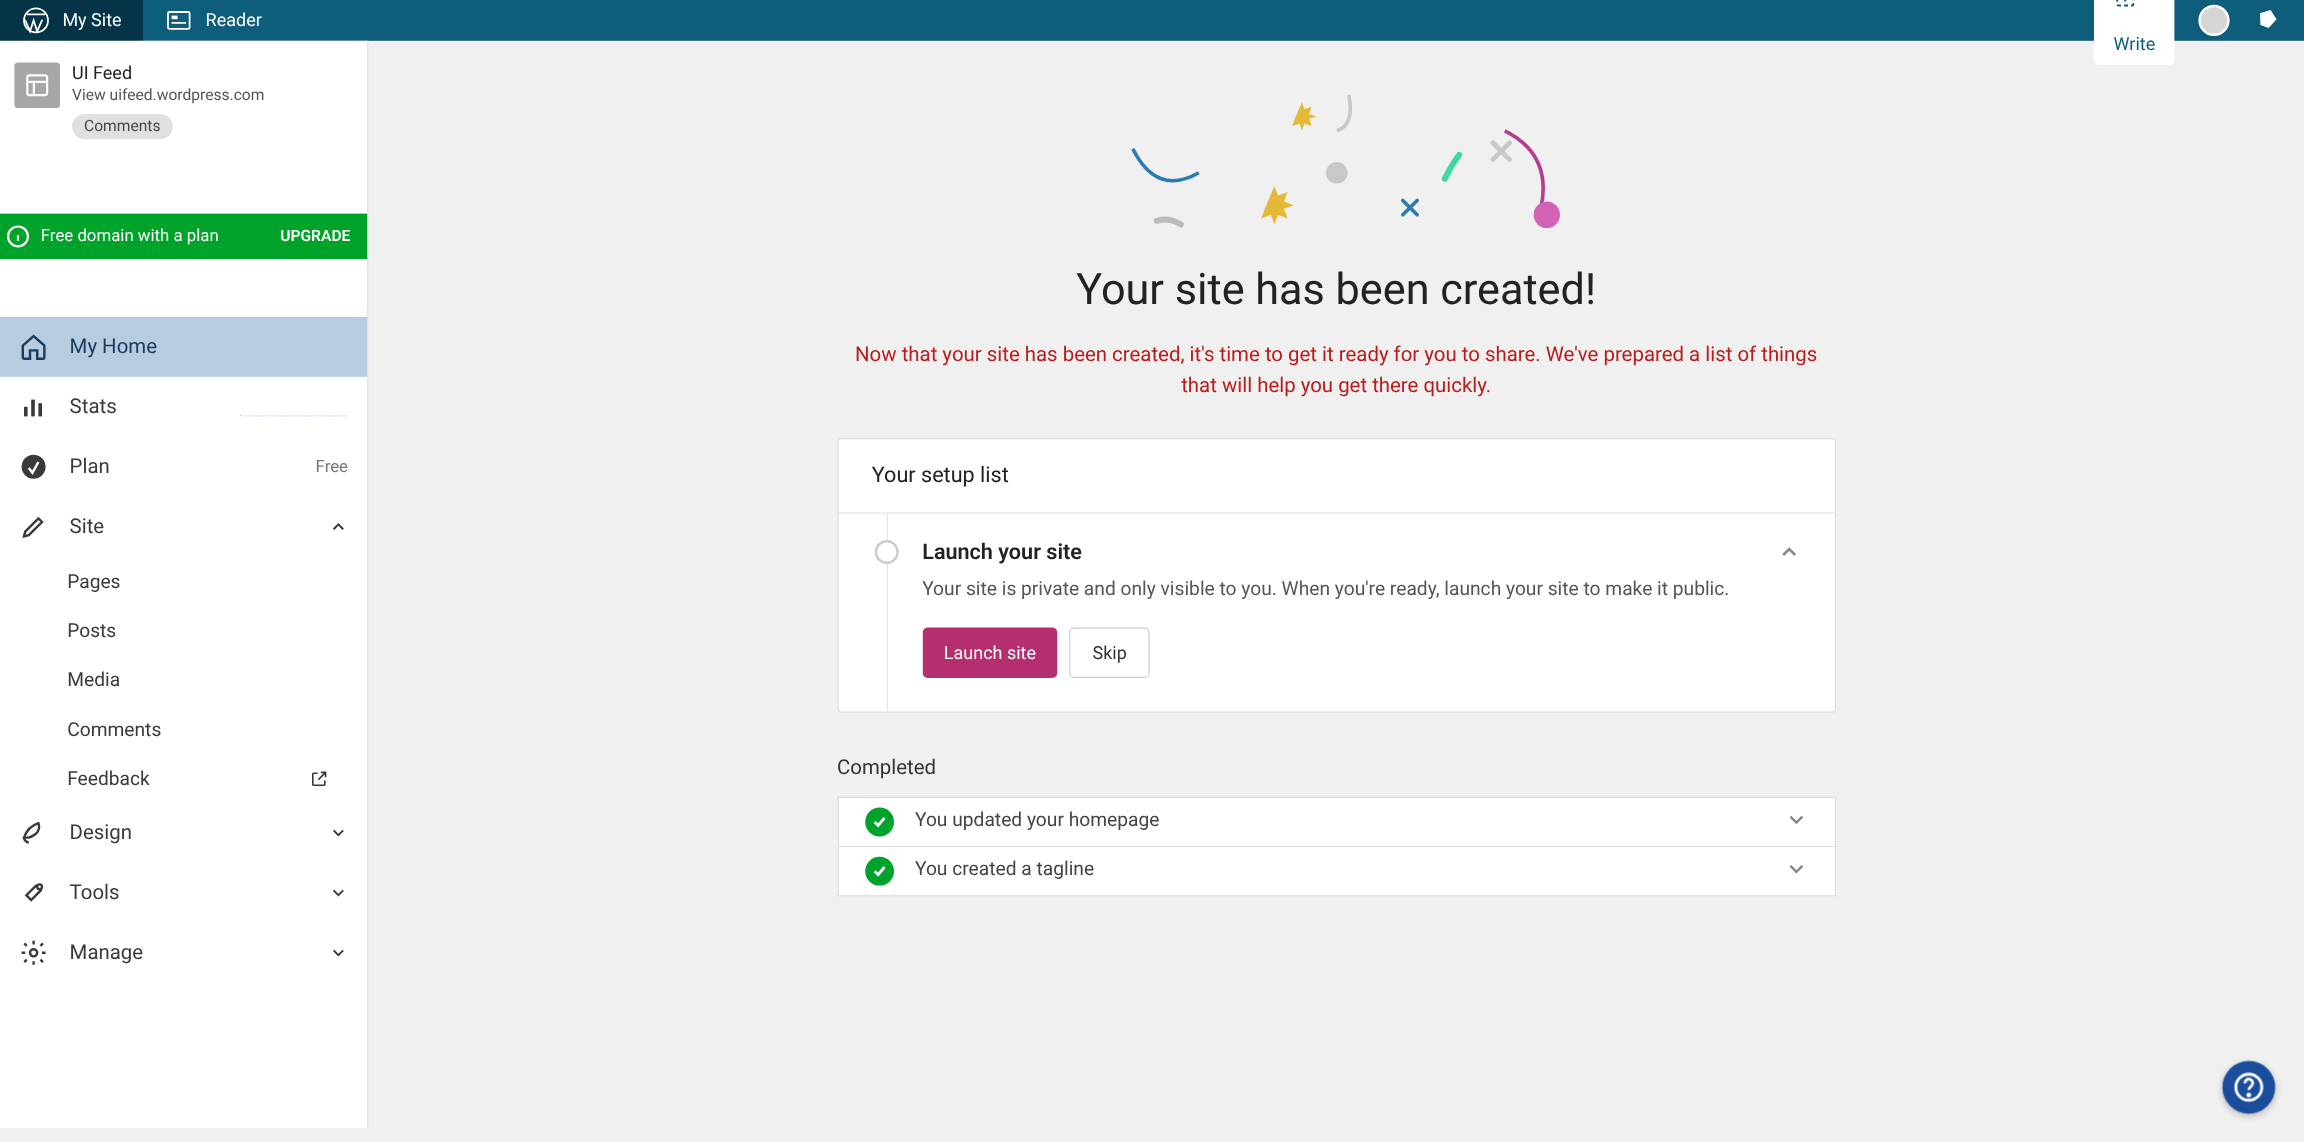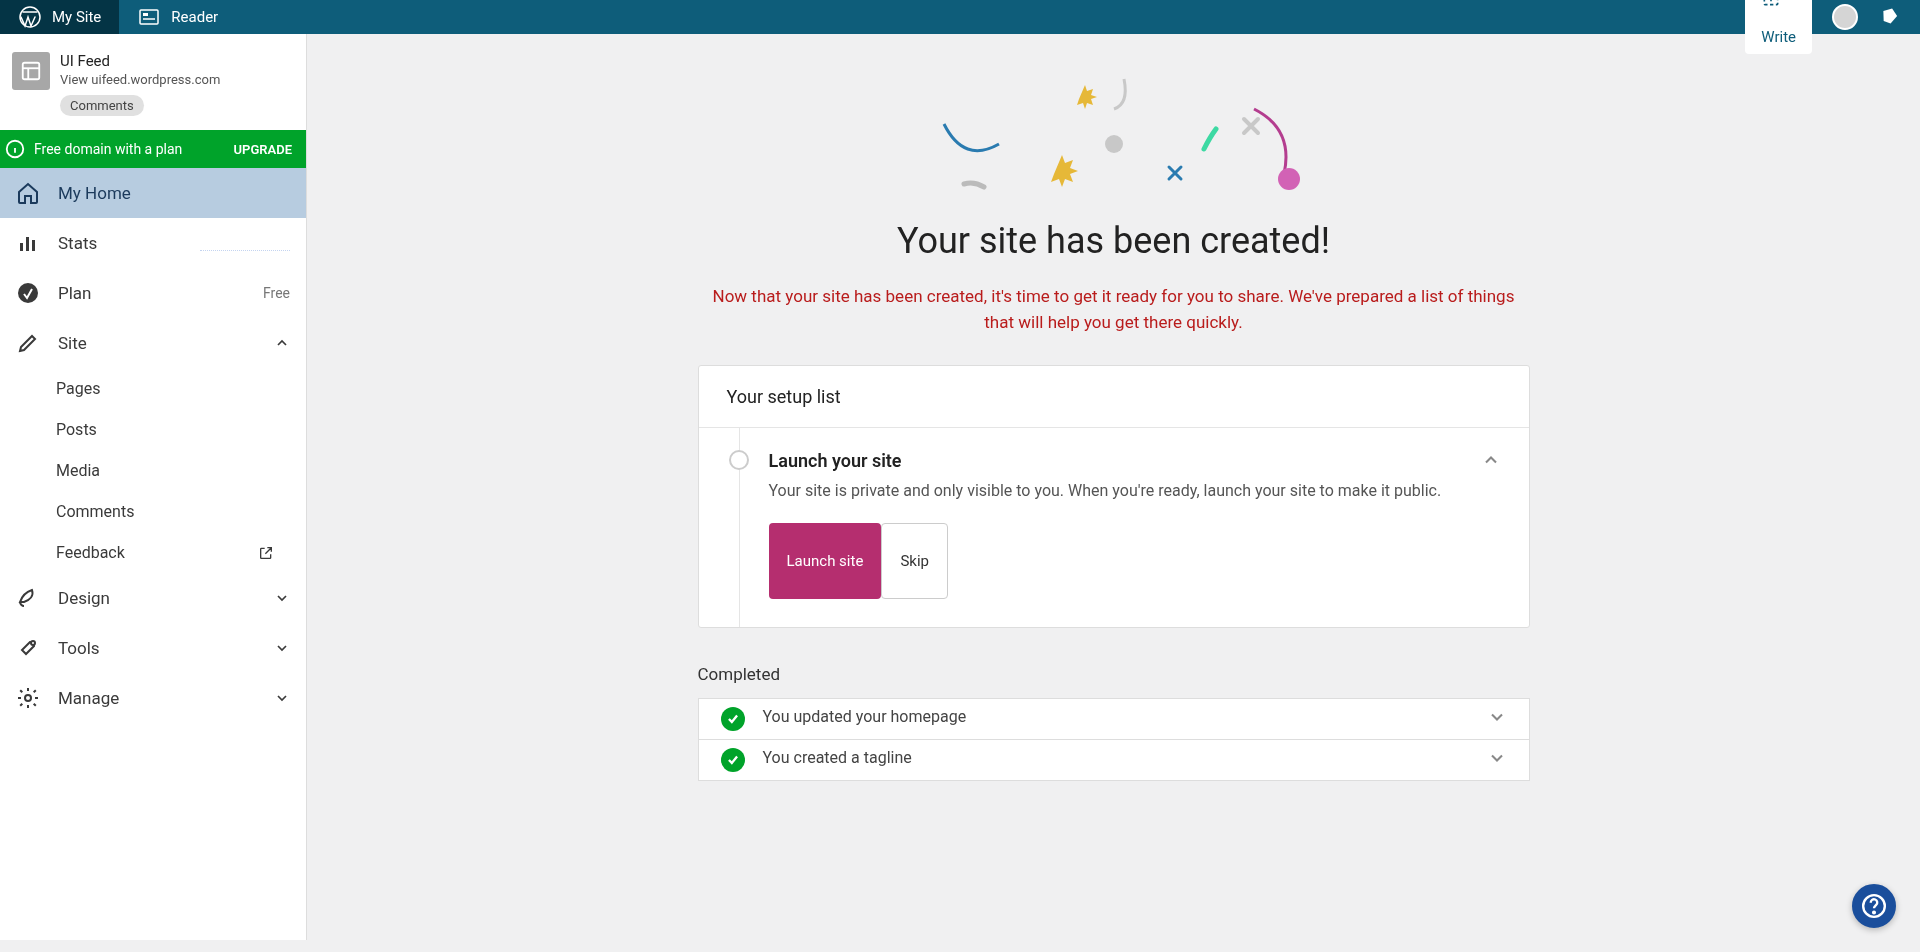--- a/index.html
+++ b/index.html
@@ -8,21 +8,21 @@
 .topbar { background: #0e5d7a; height: 34px; display: flex; align-items: center; color: #fff; }
 .topbar-left { display: flex; height: 100%; }
 .topbar-tab { display: flex; align-items: center; gap: 10px; padding: 0 18px; font-size: 15px; cursor: pointer; }
 .topbar-tab.active { background: #043445; }
 .topbar-right { margin-left: auto; display: flex; align-items: center; gap: 20px; padding-right: 20px; }
 .write-btn { background: #fff; color: #0e5d7a; border-radius: 4px; padding: 8px 16px; display: flex; align-items: flex-start; gap: 20px; font-size: 15px; cursor: pointer; flex-direction: column; }
 .avatar { width: 26px; height: 26px; border-radius: 50%; background: #d5d5d5; border: 2px solid #fff; }
 .notif-icon { width: 22px; height: 22px; }
 
 .layout { display: flex; height: calc(100vh - 46px); }
-.sidebar { width: 307px; background: #fff; border-right: 1px solid #ddd; display: flex; flex-direction: column; }
+.sidebar { width: 307px; background: #fff; border-right: 1px solid #ddd; display: flex; flex-direction: column; gap: 48px; }
 .site-header { padding: 18px 16px 14px 12px; display: flex; gap: 10px; }
 .site-thumb { width: 38px; height: 38px; background: #a7a7a7; border-radius: 3px; display: flex; align-items: center; justify-content: center; }
 .site-info { display: flex; flex-direction: column; gap: 2px; }
 .site-name { font-size: 15px; color: #222; }
 .site-url { font-size: 13px; color: #555; text-align: center; }
 .badge { background: #e0e0e0; color: #444; font-size: 13px; padding: 3px 10px; border-radius: 12px; width: fit-content; margin-top: 6px; }
 
 .upgrade-bar { background: #00a32a; color: #fff; display: flex; align-items: center; justify-content: space-between; padding: 8px 14px 8px 4px; font-size: 14px; cursor: pointer; }
 .upgrade-left { display: flex; align-items: center; gap: 8px; }
 .upgrade-right { font-weight: 600; font-size: 13px; }
@@ -44,23 +44,23 @@
 .hero p { font-size: 17px; color: #b91c1c; margin-top: 22px; line-height: 1.5; }
 
 .card { max-width: 832px; margin: 30px auto 0; background: #fff; border: 1px solid #ddd; border-radius: 3px; }
 .card-header { padding: 20px 28px; font-size: 18px; color: #222; border-bottom: 1px solid #e5e5e5; }
 .task { display: flex; padding: 22px 28px 28px 28px; gap: 20px; position: relative; }
 .task-line { position: absolute; left: 40px; top: 0; bottom: 0; width: 1px; background: #e5e5e5; }
 .task-circle { width: 20px; height: 20px; border: 2px solid #ccc; border-radius: 50%; background: #fff; z-index: 1; flex-shrink: 0; margin-left: 2px; }
 .task-body { flex: 1; }
 .task-title { font-size: 18px; font-weight: 600; color: #222; }
 .task-desc { font-size: 16px; color: #555; margin-top: 8px; line-height: 1.5; }
-.task-actions { margin-top: 20px; display: flex; }
+.task-actions { margin-top: 20px; display: flex; gap: 10px; }
 .btn-primary { background: #b52e6f; color: #fff; border: none; border-radius: 4px; padding: 11px 18px; font-size: 15px; cursor: pointer; }
-.btn-secondary { background: #fff; color: #333; border: 1px solid #ccc; border-radius: 4px; padding: 28px 18px; font-size: 15px; cursor: pointer; }
+.btn-secondary { background: #fff; color: #333; border: 1px solid #ccc; border-radius: 4px; padding: 11px 18px; font-size: 15px; cursor: pointer; }
 .task-chevron { margin-left: auto; color: #888; }
 
 .completed-section { max-width: 832px; margin: 36px auto 0; }
 .completed-heading { font-size: 17px; color: #333; margin-bottom: 14px; }
 .completed-item { background: #fff; border: 1px solid #ddd; padding: 8px 22px; display: flex; align-items: flex-start; gap: 18px; font-size: 16px; color: #444; cursor: pointer; }
 .completed-item + .completed-item { border-top: none; }
 .check-circle { width: 24px; height: 24px; background: #00a32a; border-radius: 50%; display: flex; align-items: center; justify-content: center; }
 .completed-item .spacer { flex: 1; }
 
 .help-fab { position: fixed; right: 24px; bottom: 24px; width: 44px; height: 44px; border-radius: 50%; background: #1a4e9c; border: 3px solid #1a4e9c; display: flex; align-items: center; justify-content: center; cursor: pointer; box-shadow: 0 2px 6px rgba(0,0,0,0.25); }

